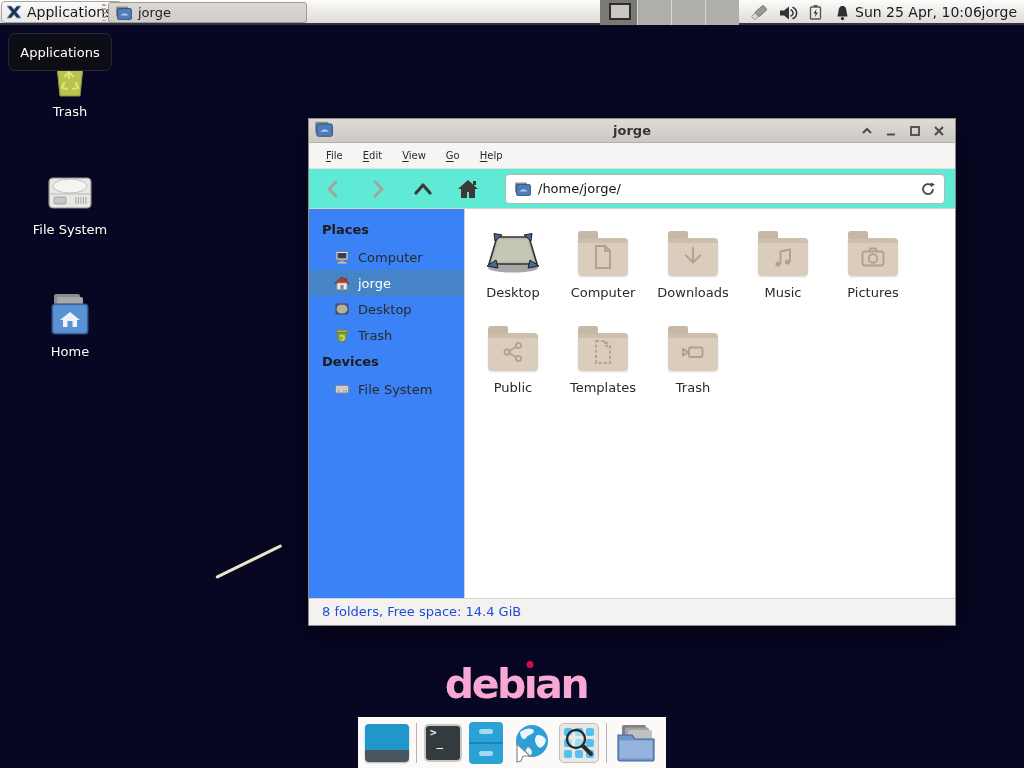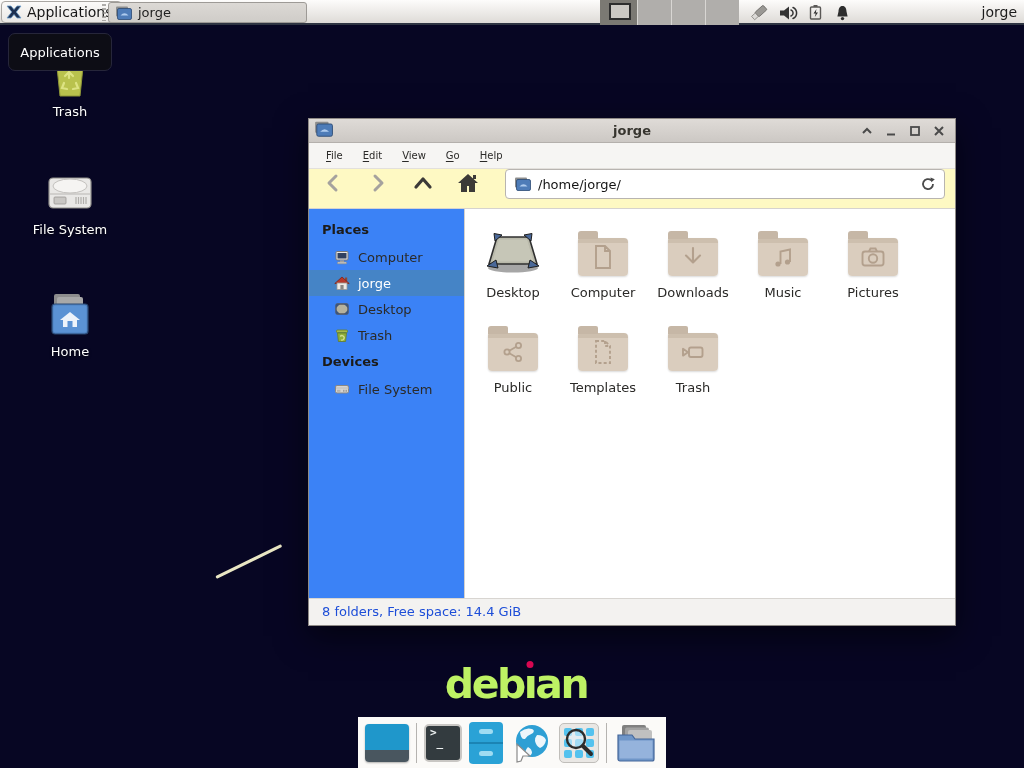--- a/index.html
+++ b/index.html
@@ -49,22 +49,22 @@
   .titlebar .wicon { margin-left:5px; }
   .titlebar .wtitle { position:absolute; left:0; right:0; text-align:center; font-weight:bold; color:#37352f; font-size:13px; }
   .winbtns { position:absolute; right:8px; top:0; height:24px; display:flex; align-items:center; gap:7px; }
   .wbtn { width:17px; height:17px; display:flex; align-items:center; justify-content:center; }
 
   .menubar { height:26px; display:flex; align-items:center; padding-left:8px; gap:2px;
              background:#f6f5f3; border-bottom:1px solid #e3e0dc; }
   .menu-item { padding:3px 9px; color:#2b2a28; font-size:10px; }
   .menu-item u { text-decoration:underline; text-underline-offset:2px; }
 
-  .toolbar { height:40px; display:flex; align-items:flex-start; padding:0 10px; gap:17px;
-             background:#fef9c3; border-bottom:1px solid #d6d3cf; }
+  .toolbar { height:40px; display:flex; align-items:center; padding:0 10px; gap:17px;
+             background:#5eead4; border-bottom:1px solid #d6d3cf; }
   .navbtn { width:28px; height:28px; display:flex; align-items:center; justify-content:center; }
   .pathbar { flex:1; height:30px; margin-left:6px; background:#fff; border:1px solid #b8b4b0; border-radius:4px;
              display:flex; align-items:center; padding:0 8px; gap:7px; }
   .pathbar .ptext { color:#141414; font-size:13px; flex:1; }
 
   .fmbody { flex:1; display:flex; min-height:0; }
   .sidebar { width:156px; background:#3b82f6; border-right:1px solid #d4d1cd; padding-top:7px; }
   .side-header { font-weight:bold; color:#1c1b19; padding:6px 0 7px 13px; font-size:13px; }
   .side-item { height:26px; display:flex; align-items:center; gap:8px; padding-left:25px; color:#2b2a28; }
   .side-item.selected { background:#4584c6; color:#fff; }
@@ -77,21 +77,21 @@
           background:linear-gradient(#cdbfae 0 5px, #dacdbe 5px); box-shadow:0 1px 2px rgba(0,0,0,.15); }
   .fold::before { content:""; position:absolute; top:-7px; left:0; width:20px; height:8px;
                   background:#c6b7a6; border-radius:3px 2px 0 0; }
   .fold svg { position:absolute; inset:0; margin:auto; }
 
   .statusbar { height:27px; background:#f3f2f0; border-top:1px solid #d8d5d1;
                line-height:26px; padding-left:13px; color:#1d4ed8; font-size:13px; }
 
   
   .debian { position:absolute; left:421px; top:660px; width:190px; text-align:center;
-            color:#bef264; font-size:41px; font-weight:600; letter-spacing:-2.5px; }
+            color:#f9a8d4; font-size:41px; font-weight:600; letter-spacing:-2.5px; }
   .iwrap { position:relative; display:inline-block; }
   .iwrap .dot { position:absolute; left:50%; transform:translateX(-50%); top:1px;
                 width:7px; height:7px; border-radius:50%; background:#d70751; }
 
   
   .dock { position:absolute; left:358px; top:717px; width:308px; height:51px; background:#fbfaf8;
           display:flex; align-items:center; padding:0 7px; gap:7px; }
   .dsep { width:1px; height:40px; background:#b5b3b0; }
   .dock-pagerthumb { width:44px; height:38px; border-radius:4px; overflow:hidden; box-shadow:0 1px 2px rgba(0,0,0,.3); }
   .dock-pagerthumb .sky { height:26px; background:#1f97cb; }
@@ -155,20 +155,21 @@
         <rect x="3.5" y="3" width="10" height="12" rx="1" fill="none" stroke="#5a5856" stroke-width="1.4"></rect>
         <rect x="6.5" y="1" width="4" height="2" fill="#5a5856"></rect>
         <polygon points="9.5,5 6.5,9.6 8.7,9.6 7.8,13 11,8.4 8.8,8.4" fill="#2f2f2f"></polygon>
       </svg>
       <svg width="17" height="18" viewBox="0 0 17 18">
         <path d="M8.5 2 C5.6 2 4.6 4.6 4.5 7.5 L3.4 12.5 H13.6 L12.5 7.5 C12.4 4.6 11.4 2 8.5 2 Z" fill="#2e2e2e"></path>
         <circle cx="8.5" cy="14.6" r="1.7" fill="#2e2e2e"></circle>
       </svg>
     </div>
 
+    <div class="clock">Sun 25 Apr, 10:06</div>
     <div class="panel-user">jorge</div>
   </div>
 
   <div class="tooltip">
     <span>Applications</span>
   </div>
 
   <div class="dicon" style="left:22px; top:50px;">
     <div class="ic">
       <svg width="50" height="48" viewBox="0 0 50 48">

